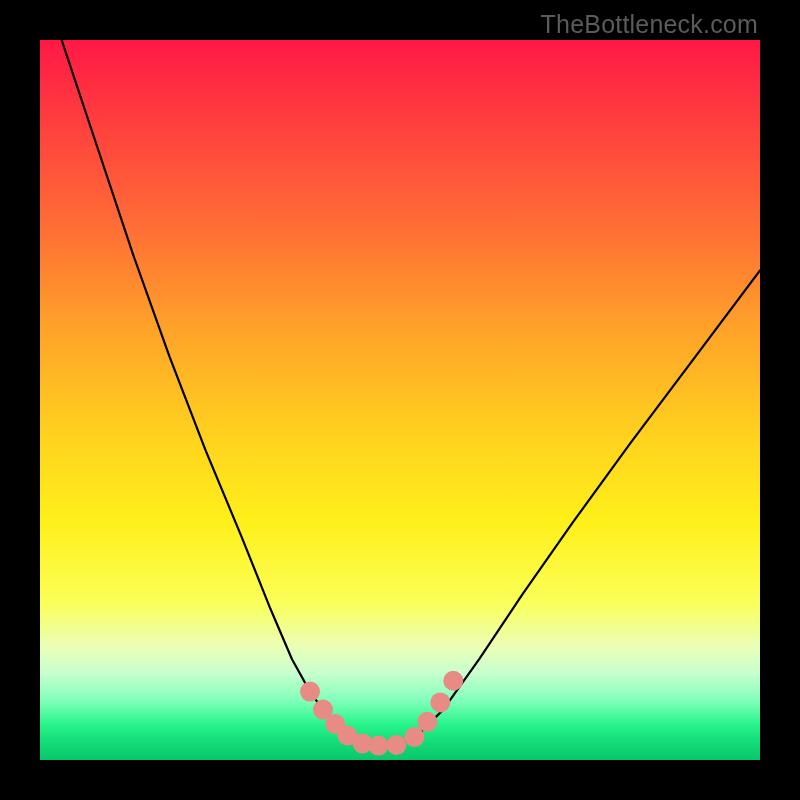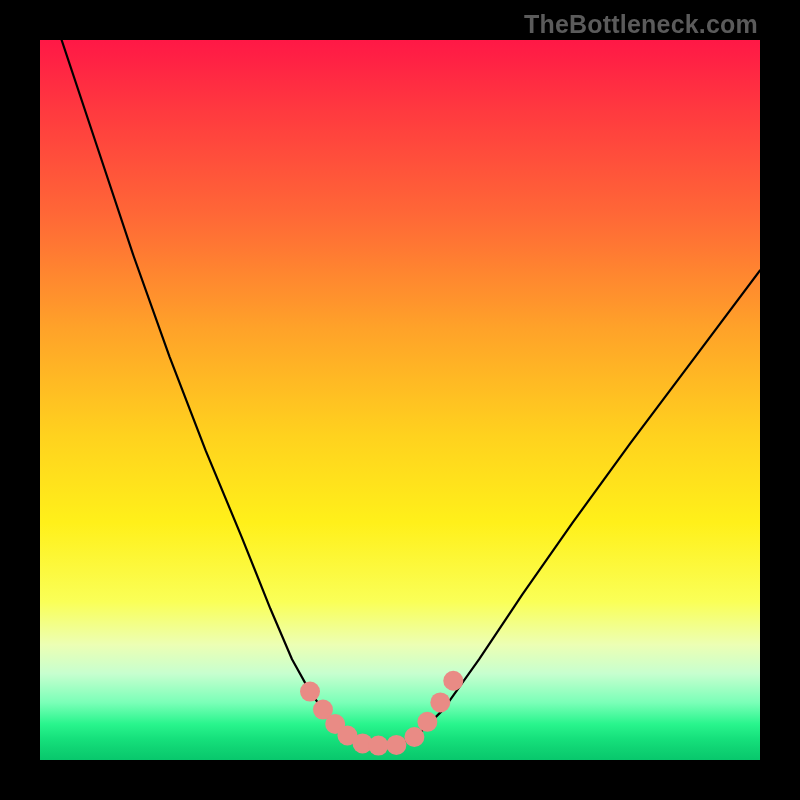--- a/index.html
+++ b/index.html
@@ -44,21 +44,21 @@
       #0fd373 98.5%,
       #08c76c 100%
     );
   }
   .watermark {
     position: absolute;
     top: 10px;
     right: 42px;
     color: #5b5b5b;
     font-size: 25px;
-    font-weight: 700;
+    font-weight: 400;
     letter-spacing: 0.2px;
     user-select: none;
   }
   svg.curves {
     position: absolute;
     inset: 0;
   }
 </style>
 </head>
 <body>

